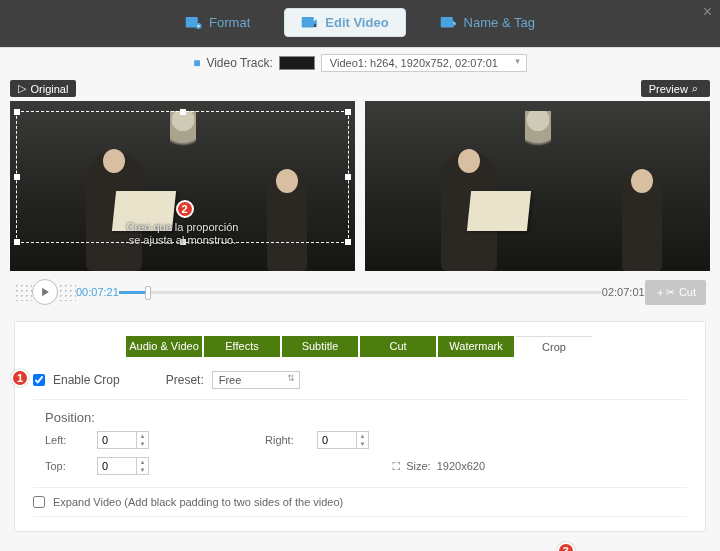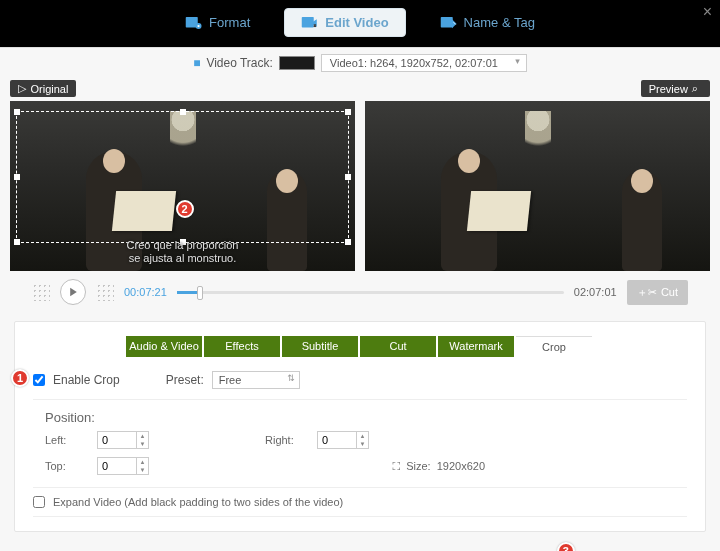--- a/index.html
+++ b/index.html
@@ -1,18 +1,18 @@
 <!DOCTYPE html>
 <html><head>
 <meta charset="utf-8">
 <style>
   * { box-sizing: border-box; margin: 0; padding: 0; font-family: -apple-system, "Segoe UI", Arial, sans-serif; }
   body { width: 720px; height: 551px; background: #f7f7f7; font-size: 12px; color: #555; position: relative; overflow: hidden; }
   .close { position: absolute; top: 3px; right: 8px; font-size: 16px; color: #888; cursor: pointer; }
-  .top-tabs { display: flex; justify-content: center; gap: 18px; padding: 8px 0 10px; border-bottom: 1px solid #e0e0e0; background: #000000; }
+  .top-tabs { display: flex; justify-content: center; gap: 18px; padding: 8px 0 10px; border-bottom: 1px solid #e0e0e0; background: #404040; }
   .top-tab { display: flex; align-items: center; gap: 6px; padding: 6px 16px; border-radius: 4px; cursor: pointer; color: #6ba5cd; font-size: 13px; }
   .top-tab.active { background: #eef3f6; border: 1px solid #d8e4ec; font-weight: bold; }
   .tt-icon { width: 18px; height: 14px; }
   .track-row { display: flex; align-items: center; justify-content: center; gap: 6px; padding: 6px 0; color: #555; }
   .track-thumb { width: 36px; height: 14px; background: #1a1a1a; border: 1px solid #888; }
   .track-sel { display: flex; align-items: center; gap: 6px; text-align: center; }
   .track-box { border: 1px solid #ccc; padding: 2px 28px 2px 8px; background: #fff; font-size: 11px; position: relative; }
   .track-box::after { content: "▾"; position: absolute; right: 6px; top: 1px; color: #999; font-size: 9px; }
   .preview-row { display: flex; justify-content: space-between; padding: 2px 10px 4px; }
   .preview-tag { display: inline-flex; align-items: center; background: #3a3a3a; color: #fff; font-size: 11px; padding: 2px 8px; border-radius: 2px; cursor: default; }
@@ -25,22 +25,22 @@
   .man .head { position: absolute; top: -2px; left: 50%; transform: translateX(-50%); width: 22px; height: 24px; background: #d8bfa2; border-radius: 50%; }
   .man.left { left: 22%; }
   .man.right { right: 14%; width: 40px; height: 100px; }
   .paper { position: absolute; left: 30%; bottom: 40px; width: 60px; height: 40px; background: #eae3cc; transform: skewX(-6deg); box-shadow: 2px 1px 3px rgba(0,0,0,0.4); }
   .crop-overlay { position: absolute; inset: 0; }
   .dash { position: absolute; top: 10px; left: 6px; right: 6px; bottom: 28px; border: 1px dashed #fff; }
   .dash .h { position: absolute; width: 6px; height: 6px; background: #fff; }
   .h.tl{top:-3px;left:-3px}.h.tr{top:-3px;right:-3px}.h.bl{bottom:-3px;left:-3px}.h.br{bottom:-3px;right:-3px}
   .h.tm{top:-3px;left:calc(50% - 3px)}.h.bm{bottom:-3px;left:calc(50% - 3px)}
   .h.ml{top:calc(50% - 3px);left:-3px}.h.mr{top:calc(50% - 3px);right:-3px}
-  .subtitle { position: absolute; bottom: 6px; width: 100%; text-align: center; color: #e0e0e0; font-size: 11px; line-height: 1.2; text-shadow: 0 0 3px #000; }
-  .controls { display: flex; align-items: center; gap: 10px; padding: 8px 32px; }
+  .subtitle { position: absolute; bottom: 24px; width: 100%; text-align: center; color: #e0e0e0; font-size: 11px; line-height: 1.2; text-shadow: 0 0 3px #000; }
+  .controls { display: flex; align-items: center; padding: 8px 14px; }
   .dots { width: 18px; height: 18px; background-image: radial-gradient(circle,#c4c4c4 1px, transparent 1px); background-size: 5px 5px; }
   .play { width: 26px; height: 26px; border: 1px solid #bfbfbf; border-radius: 50%; display: flex; align-items: center; justify-content: center; background: #fff; cursor: pointer; }
   .play svg { width: 9px; height: 10px; fill: #777; }
   .tcode { font-size: 11px; color: #666; }
   .tcode.blue { color: #4aa3e0; }
   .slider { flex: 1; height: 3px; background: #e0e0e0; position: relative; border-radius: 2px; }
   .slider .prog { position: absolute; left: 0; top: 0; height: 100%; width: 6%; background: #4aa3e0; }
   .slider .knob { position: absolute; left: 6%; top: -5px; width: 6px; height: 14px; background: #fff; border: 1px solid #bbb; border-radius: 2px; transform: translateX(-50%); }
   .cut-btn { display: flex; align-items: center; gap: 4px; padding: 5px 10px; background: #c7c7c7; color: #fff; cursor: pointer; font-size: 11px; border-radius: 2px; }
   .panel { margin: 8px 14px; background: #fff; border: 1px solid #e5e5e5; border-radius: 2px; padding: 14px 18px; }

